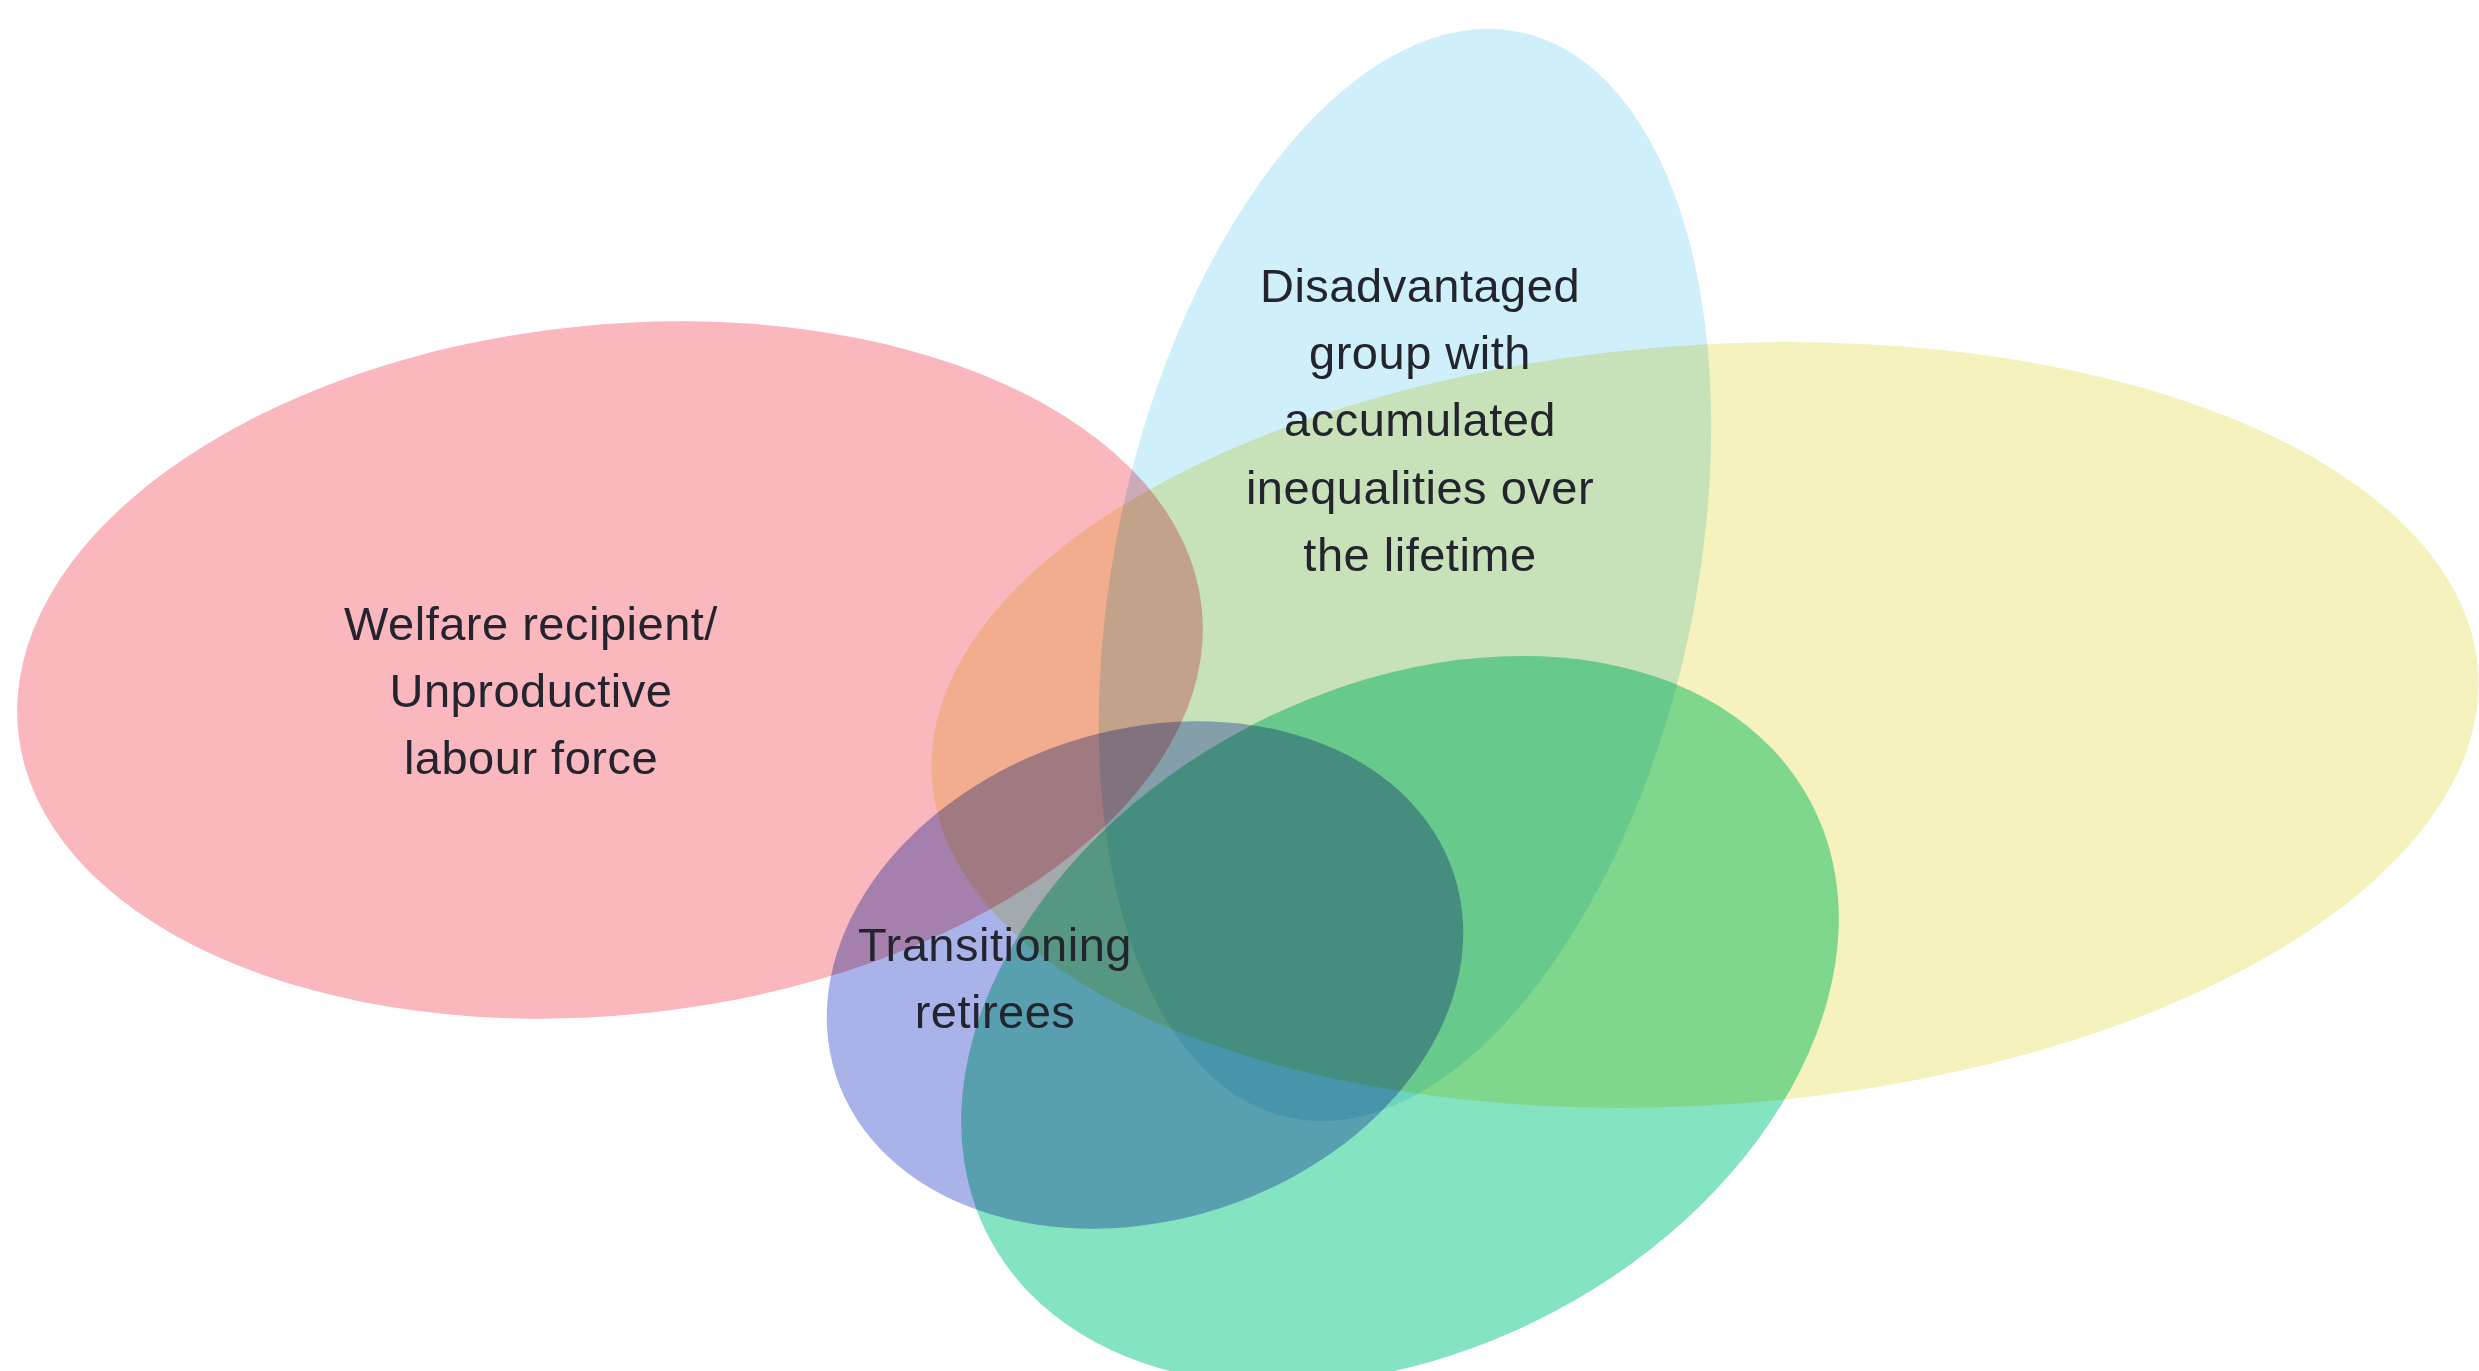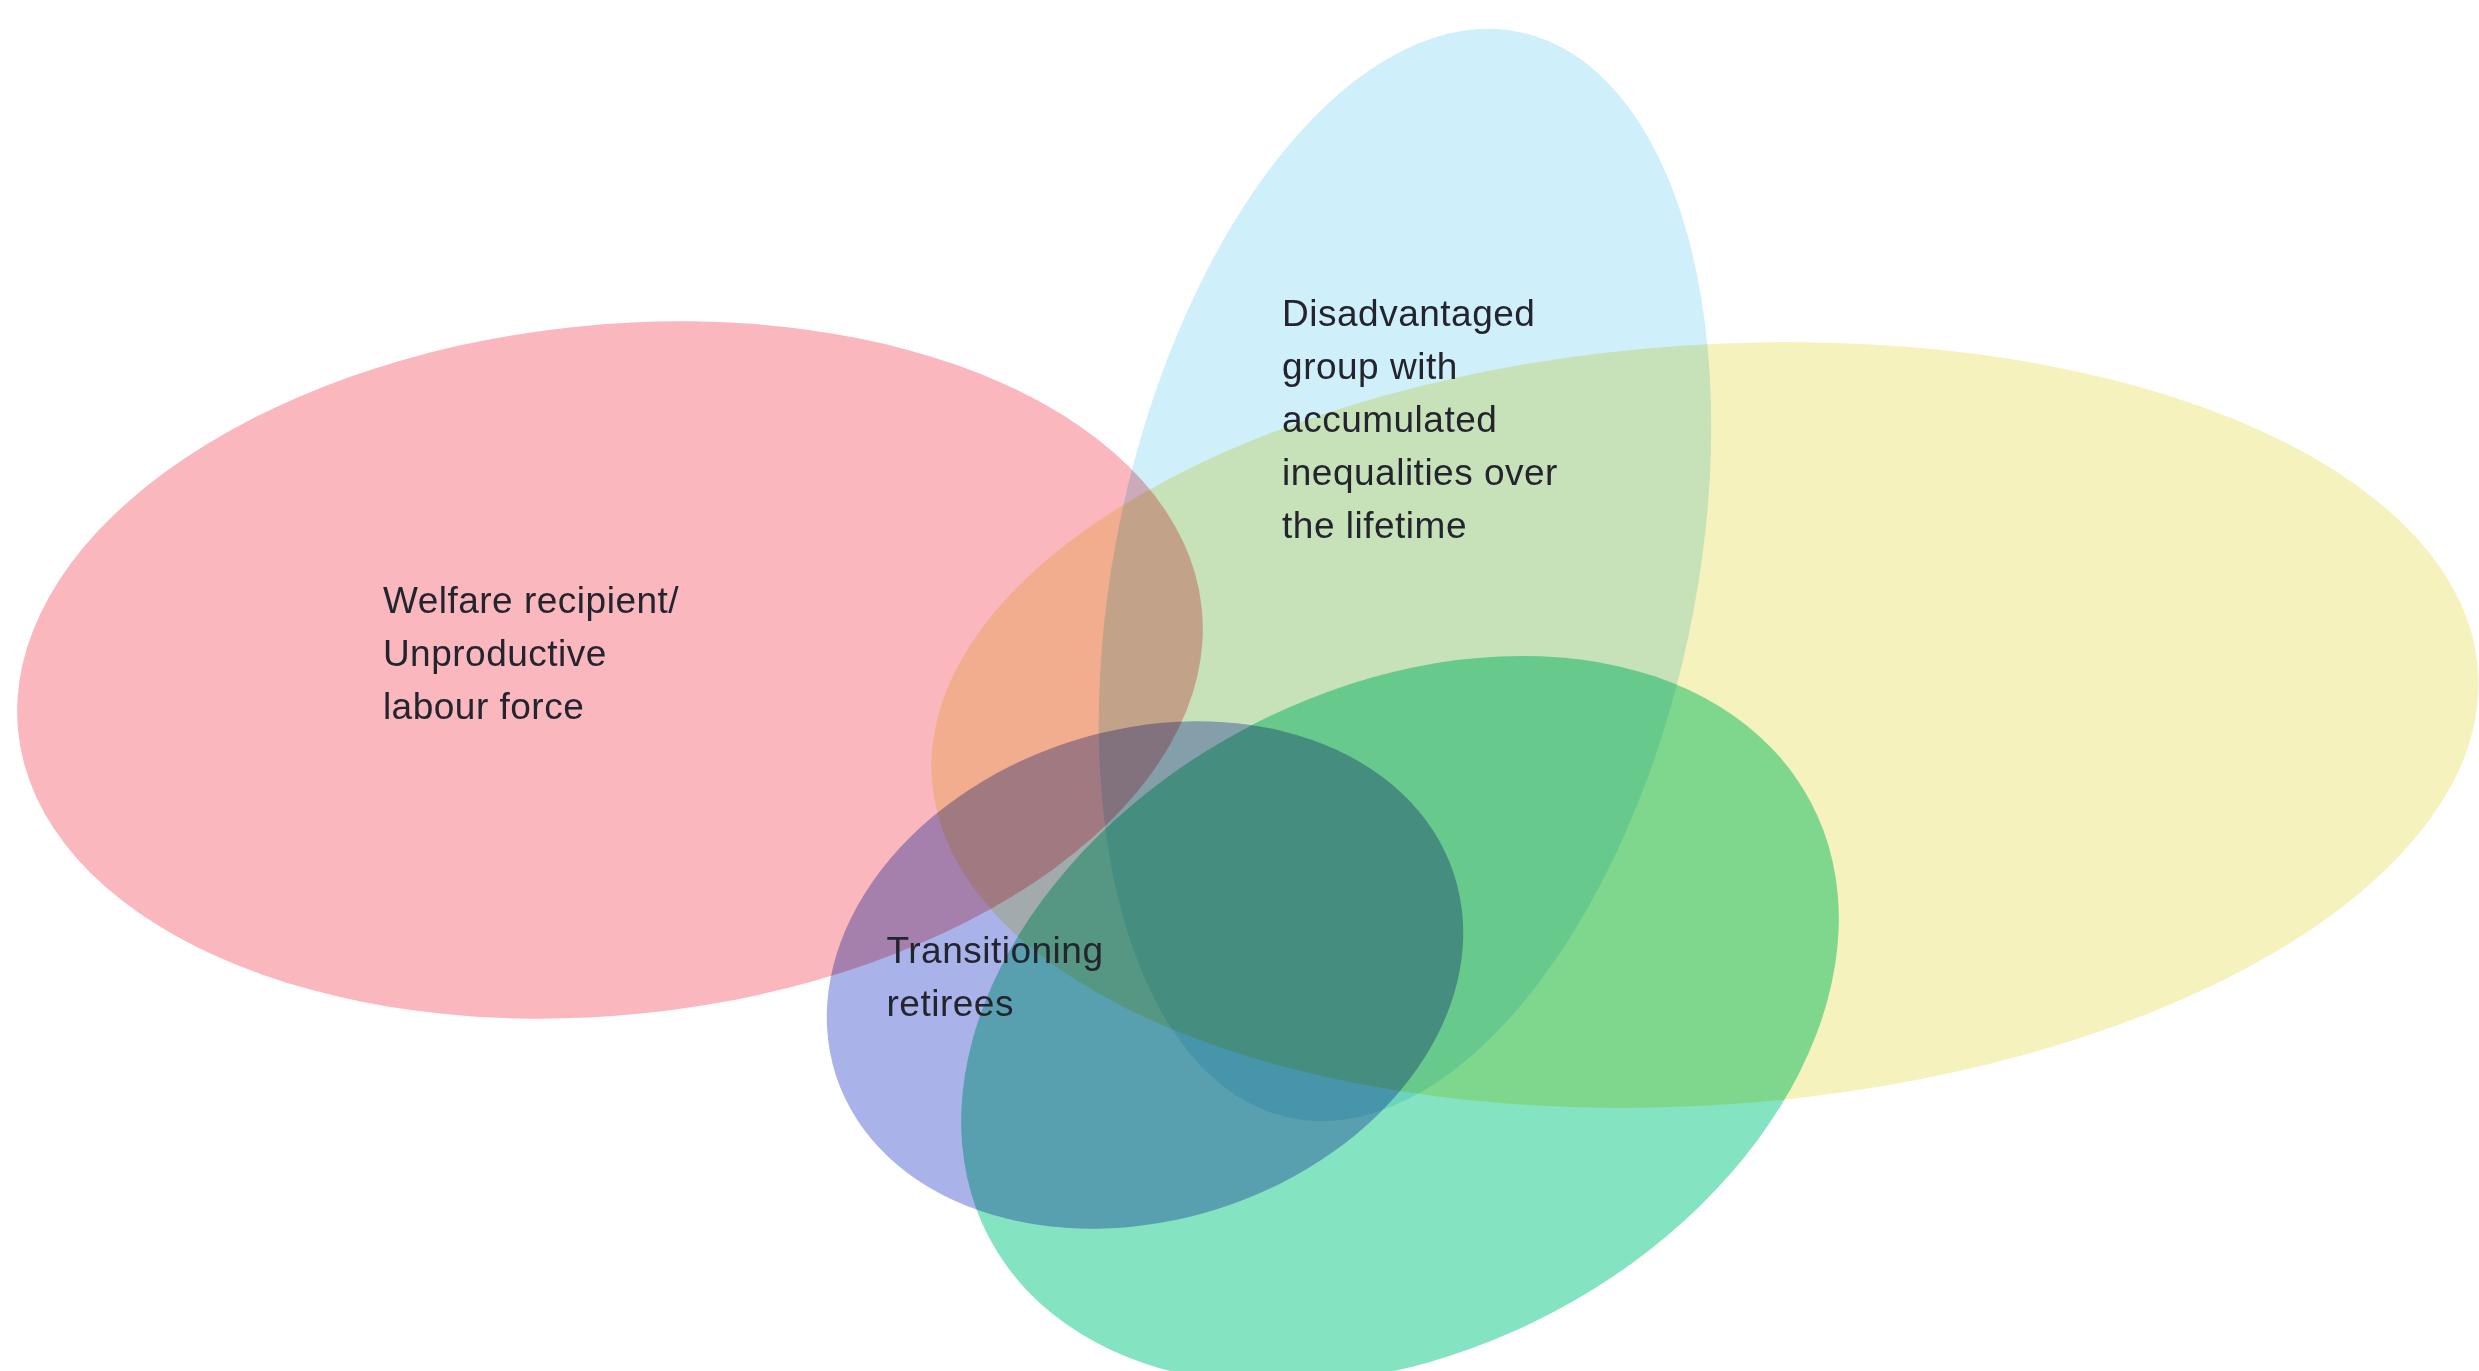--- a/index.html
+++ b/index.html
@@ -31,23 +31,23 @@
   
   .e-transitioning { left: 820px; top: 730px; width: 650px; height: 490px; transform: rotate(-18deg); }
   
   .e-older { left: 935px; top: 690px; width: 930px; height: 660px; transform: rotate(-28deg); }
 
   .label {
     position: absolute;
     transform: translate(-50%, -50%);
     z-index: 10;
     color: #23242e;
-    font-size: 37px;
+    font-size: 47px;
     line-height: 1.43;
-    text-align: left;
+    text-align: center;
     white-space: pre-line;
     letter-spacing: 0.5px;
   }
   .l-welfare       { left: 531px;  top: 654px;  }
   .l-disadvantaged { left: 1420px; top: 420px;  }
   .l-health        { left: 1983px; top: 616px;  }
   .l-transitioning { left: 995px;  top: 978px;  }
   .l-older         { left: 1558px; top: 1133px; }
 </style>
 </head>
@@ -58,21 +58,21 @@
   <div class="ellipse e-welfare" style="background-color: rgb(250, 183, 190);"></div>
 
   <div class="ellipse e-health" style="background-color: rgb(246, 242, 189);"></div>
 
   <div class="ellipse e-disadvantaged" style="background-color: rgb(207, 239, 250);"></div>
 
   <div class="ellipse e-transitioning" style="background-color: rgb(169, 179, 233);"></div>
 
   <div class="ellipse e-older" style="background-color: rgb(132, 227, 192);"></div>
 
-  <div class="label l-welfare" style="color: rgb(35, 36, 46);">Welfare recipient/
+  <div class="label l-welfare" style="color: rgb(35, 36, 46); margin-top: 37px;">Welfare recipient/
 Unproductive
 labour force</div>
 
   <div class="label l-disadvantaged" style="color: rgb(35, 36, 46);">Disadvantaged
 group with
 accumulated
 inequalities over
 the lifetime</div>
 
 

